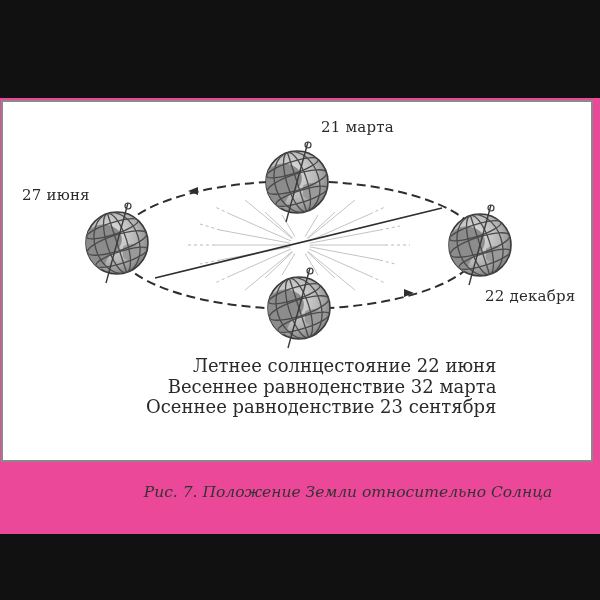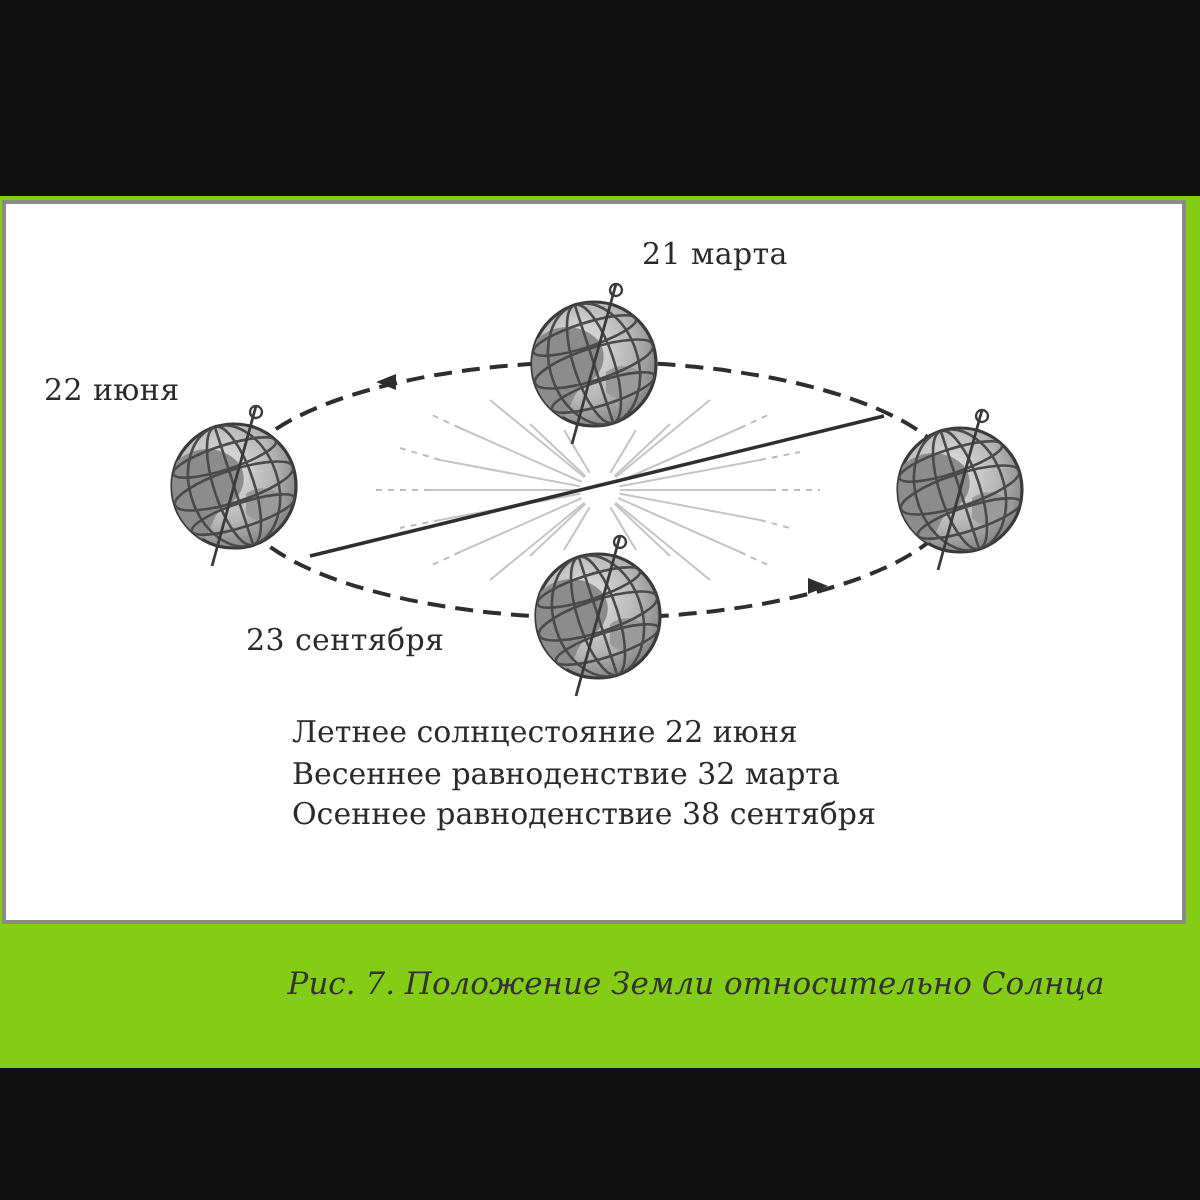--- a/index.html
+++ b/index.html
@@ -1,21 +1,21 @@
 <!DOCTYPE html>
 <html><head>
 <meta charset="utf-8">
 <style>
   html, body { margin:0; padding:0; }
   body { width:600px; height:600px; background:#111111; position:relative; overflow:hidden; font-family:"DejaVu Serif", serif; }
-  .page { position:absolute; left:0; top:98px; width:600px; height:436px; background:#84cc16; }
+  .page { position:absolute; left:0; top:98px; width:600px; height:436px; background:#ec4899; }
   .frame { position:absolute; left:1px; top:2px; width:592px; height:362px; border:2px solid #8a8a8a; box-sizing:border-box; background:#fff; }
   svg.diagram { position:absolute; left:0; top:0; }
   .label { position:absolute; font-family:"DejaVu Serif", serif; font-size:15px; color:#2a2a2a; white-space:nowrap; letter-spacing:0.2px; }
-  .legend { position:absolute; left:146px; top:258px; font-size:15px; line-height:20.5px; color:#2a2a2a; }
+  .legend { position:absolute; left:146px; top:258px; font-size:18px; line-height:20.5px; color:#2a2a2a;text-align:right; }
   .legend div { white-space:nowrap; }
   .caption { position:absolute; left:0; width:600px; top:384px; text-align:center; font-family:"DejaVu Serif", serif; font-style:italic; font-size:15.5px; line-height:21px; color:#333;margin-left:48px; }
 </style>
 </head>
 <body>
 
 <div class="page">
   <div class="frame"></div>
 
   <svg class="diagram" width="600" height="380" viewBox="0 98 600 380">
@@ -94,25 +94,25 @@
 
     <line x1="155" y1="278" x2="442" y2="208" stroke="#2e2e2e" stroke-width="1.8"></line>
 
     <use href="#globe" transform="translate(297,182)"></use>
     <use href="#globe" transform="translate(117,243)"></use>
     <use href="#globe" transform="translate(480,245)"></use>
     <use href="#globe" transform="translate(299,308)"></use>
   </svg>
 
   <div class="label" style="left:321px; top:20px;">21 марта</div>
-  <div class="label" style="left:22px; top:88px;">22 июня</div>
-  <div class="label" style="left:123px; top:213px;">23 сентября</div>
+  <div class="label" style="left:22px; top:88px;">27 июня</div>
+  <div class="label" style="left:485px; top:189px;">22 декабря</div>
 
   <div class="legend">
     <div>Летнее солнцестояние 22 июня</div>
     <div>Весеннее равноденствие 32 марта</div>
-    <div>Осеннее равноденствие 38 сентября</div>
+    <div>Осеннее равноденствие 23 сентября</div>
   </div>
 
   <div class="caption">
     <div>Рис. 7. Положение Земли относительно Солнца</div>
   </div>
 </div>
 
 </body></html>

